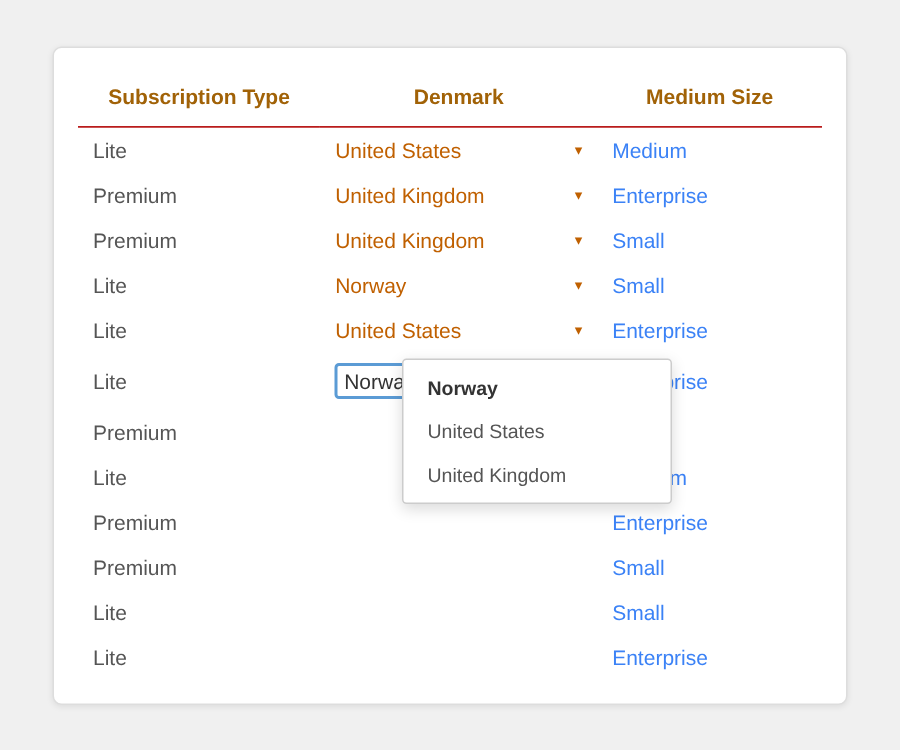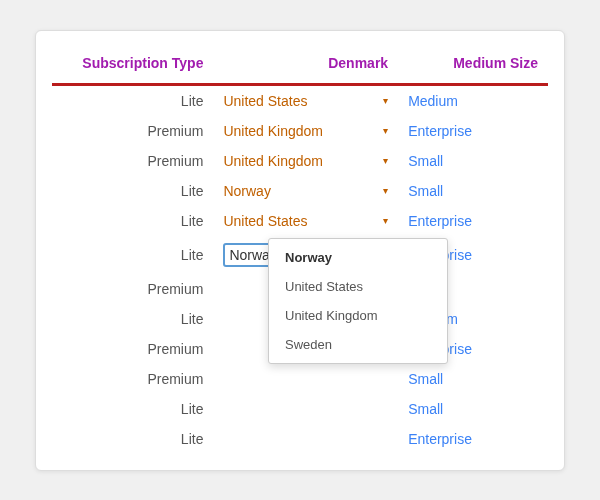--- a/index.html
+++ b/index.html
@@ -20,36 +20,36 @@
       padding: 16px;
       width: 530px;
       position: relative;
       box-shadow: 0 1px 4px rgba(0,0,0,0.08);
     }
     table {
       width: 100%;
       border-collapse: collapse;
     }
     th {
-      text-align: right;
+      text-align: center;
       font-weight: bold;
-      color: #a21caf;
+      color: #a16207;
       padding: 8px 10px 12px 10px;
-      border-bottom: 3px solid #b91c1c;
+      border-bottom: 1px solid #b91c1c;
     }
     td {
       padding: 7px 10px;
       color: #555;
       vertical-align: middle;
     }
     .col-sub { width: 170px; }
     .col-loc { width: 200px; }
     .col-size { width: 160px; }
 
-    .sub-text { color: #555; text-align: right; }
+    .sub-text { color: #555; }
     .loc-cell {
       display: flex;
       align-items: center;
       justify-content: space-between;
       color: #c06000;
       font-weight: normal;
     }
     .loc-cell.active-cell {
       border: 2px solid #5b9bd5;
       border-radius: 3px;
@@ -188,15 +188,14 @@
           <td class="col-loc"></td>
           <td class="col-size size-text">Enterprise</td>
         </tr>
       </tbody>
   </table>
 
   <div class="dropdown-overlay" id="dropdown-overlay">
   <div class="dropdown-option selected">Norway</div>
       <div class="dropdown-option">United States</div>
       <div class="dropdown-option">United Kingdom</div>
-      <div class="dropdown-option">Sweden</div>
     </div>
 </div>
 
 </body></html>

